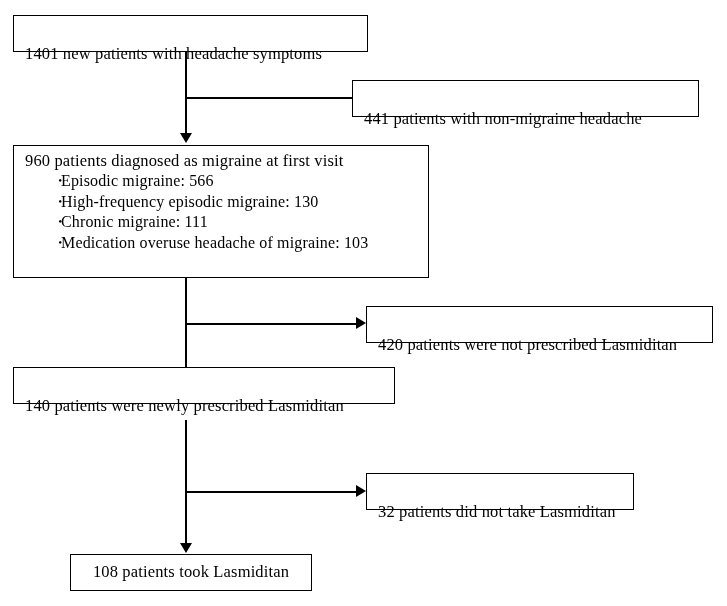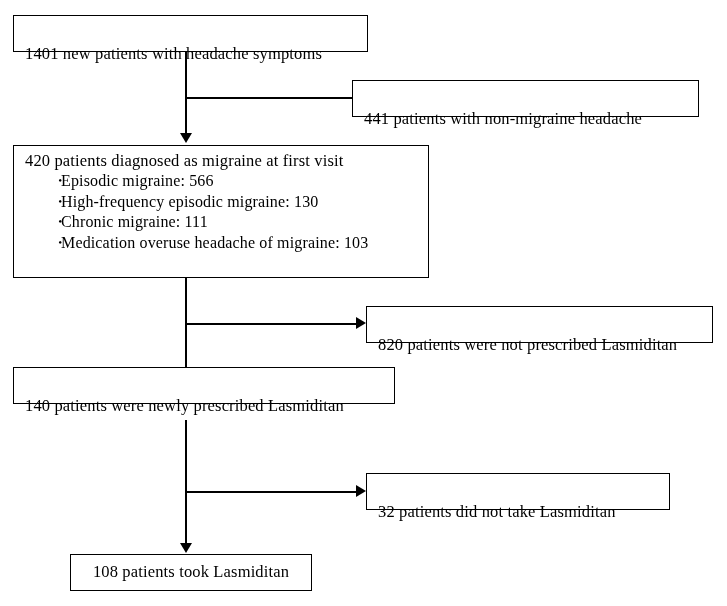--- a/index.html
+++ b/index.html
@@ -110,51 +110,51 @@
 
   <div class="hline" style="left:185px; top:97px; width:174px;"></div>
   <div class="arrow-right" style="left:356px; top:90.5px;"></div>
 
   <div class="node pad-left" style="left:352px; top:80px; width:347px; height:37px;">
     <span class="label">441 patients with non-migraine headache</span>
   </div>
 
   <div class="node list" style="left:13px; top:145px; width:416px; height:133px;">
     <div class="label">
-      <div class="head">420 patients diagnosed as migraine at first visit</div>
+      <div class="head">960 patients diagnosed as migraine at first visit</div>
       <ul>
         <li><span class="bullet">・</span><span>Episodic migraine: 566</span></li>
         <li><span class="bullet">・</span><span>High-frequency episodic migraine: 130</span></li>
         <li><span class="bullet">・</span><span>Chronic migraine: 111</span></li>
         <li><span class="bullet">・</span><span>Medication overuse headache of migraine: 103</span></li>
       </ul>
     </div>
   </div>
 
   <div class="vline" style="left:185px; top:278px; height:94px;"></div>
   <div class="arrow-down" style="left:179.5px; top:371px;"></div>
 
   <div class="hline" style="left:185px; top:323px; width:174px;"></div>
   <div class="arrow-right" style="left:356px; top:316.5px;"></div>
 
   <div class="node pad-left" style="left:366px; top:306px; width:347px; height:37px;">
-    <span class="label">820 patients were not prescribed Lasmiditan</span>
+    <span class="label">420 patients were not prescribed Lasmiditan</span>
   </div>
 
   <div class="node pad-left" style="left:13px; top:367px; width:382px; height:37px;">
     <span class="label">140 patients were newly prescribed Lasmiditan</span>
   </div>
 
   <div class="vline" style="left:185px; top:420px; height:124px;"></div>
   <div class="arrow-down" style="left:179.5px; top:543px;"></div>
 
   <div class="hline" style="left:185px; top:491px; width:174px;"></div>
   <div class="arrow-right" style="left:356px; top:484.5px;"></div>
 
-  <div class="node pad-left" style="left:366px; top:473px; width:304px; height:37px;">
+  <div class="node pad-left" style="left:366px; top:473px; width:268px; height:37px;">
     <span class="label">32 patients did not take Lasmiditan</span>
   </div>
 
   <div class="node centered" style="left:70px; top:554px; width:242px; height:37px;">
     <span class="label">108 patients took Lasmiditan</span>
   </div>
 
 </div>
 
 </body></html>

